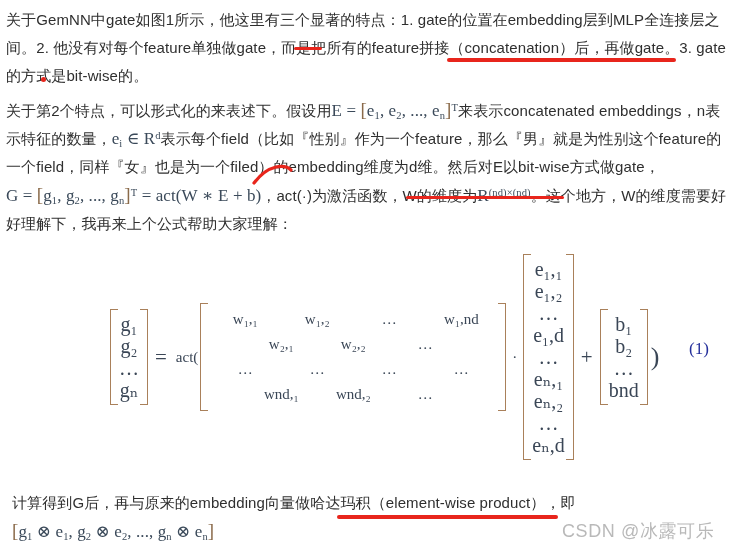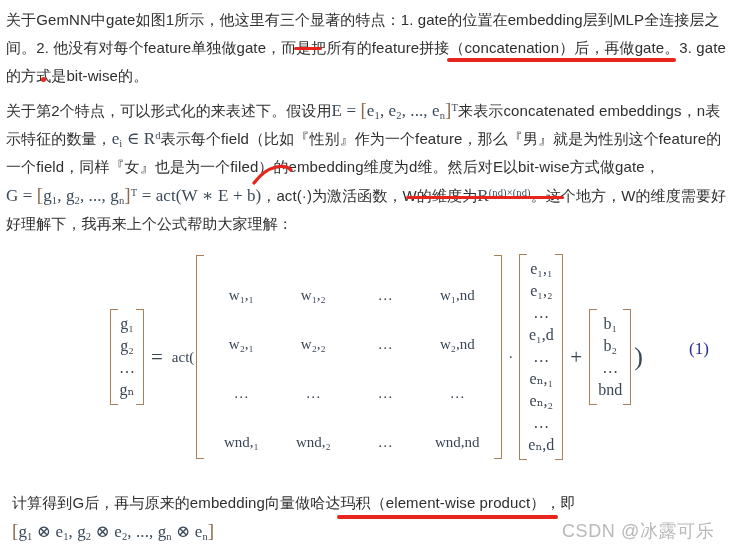--- a/index.html
+++ b/index.html
@@ -95,22 +95,22 @@
     border-bottom: 1.6px solid #a9805a;
   }
   .vec::before, .mat::before {
     left: 0;
     border-left: 1.6px solid #a9805a;
   }
   .vec::after, .mat::after {
     right: 0;
     border-right: 1.6px solid #a9805a;
   }
-  .vec .cell { font-size: 16px; line-height: 22px; white-space: nowrap; }
-  .mat .row { display: flex; margin-top: 24px; }
+  .vec .cell { font-size: 20px; line-height: 22px; white-space: nowrap; }
+  .mat .row { display: flex; }
   .mat .cell {
     font-size: 15px;
     line-height: 25px;
     width: 72px;
     text-align: center;
     white-space: nowrap;
   }
   .op {
     font-size: 21px;
     padding: 0 7px;
@@ -167,33 +167,31 @@
     <div class="row">
       <div class="cell">w₁,₁</div>
       <div class="cell">w₁,₂</div>
       <div class="cell">…</div>
       <div class="cell">w₁,nd</div>
     </div>
     <div class="row">
       <div class="cell">w₂,₁</div>
       <div class="cell">w₂,₂</div>
       <div class="cell">…</div>
-      <div class="cell">w₂,nd</div>
     </div>
     <div class="row">
       <div class="cell">…</div>
       <div class="cell">…</div>
       <div class="cell">…</div>
       <div class="cell">…</div>
     </div>
     <div class="row">
       <div class="cell">wnd,₁</div>
       <div class="cell">wnd,₂</div>
       <div class="cell">…</div>
-      <div class="cell">wnd,nd</div>
     </div>
   </div>
 
   <span class="op small">·</span>
 
   <div class="vec">
     <div class="cell">e₁,₁</div>
     <div class="cell">e₁,₂</div>
     <div class="cell">…</div>
     <div class="cell">e₁,d</div>

